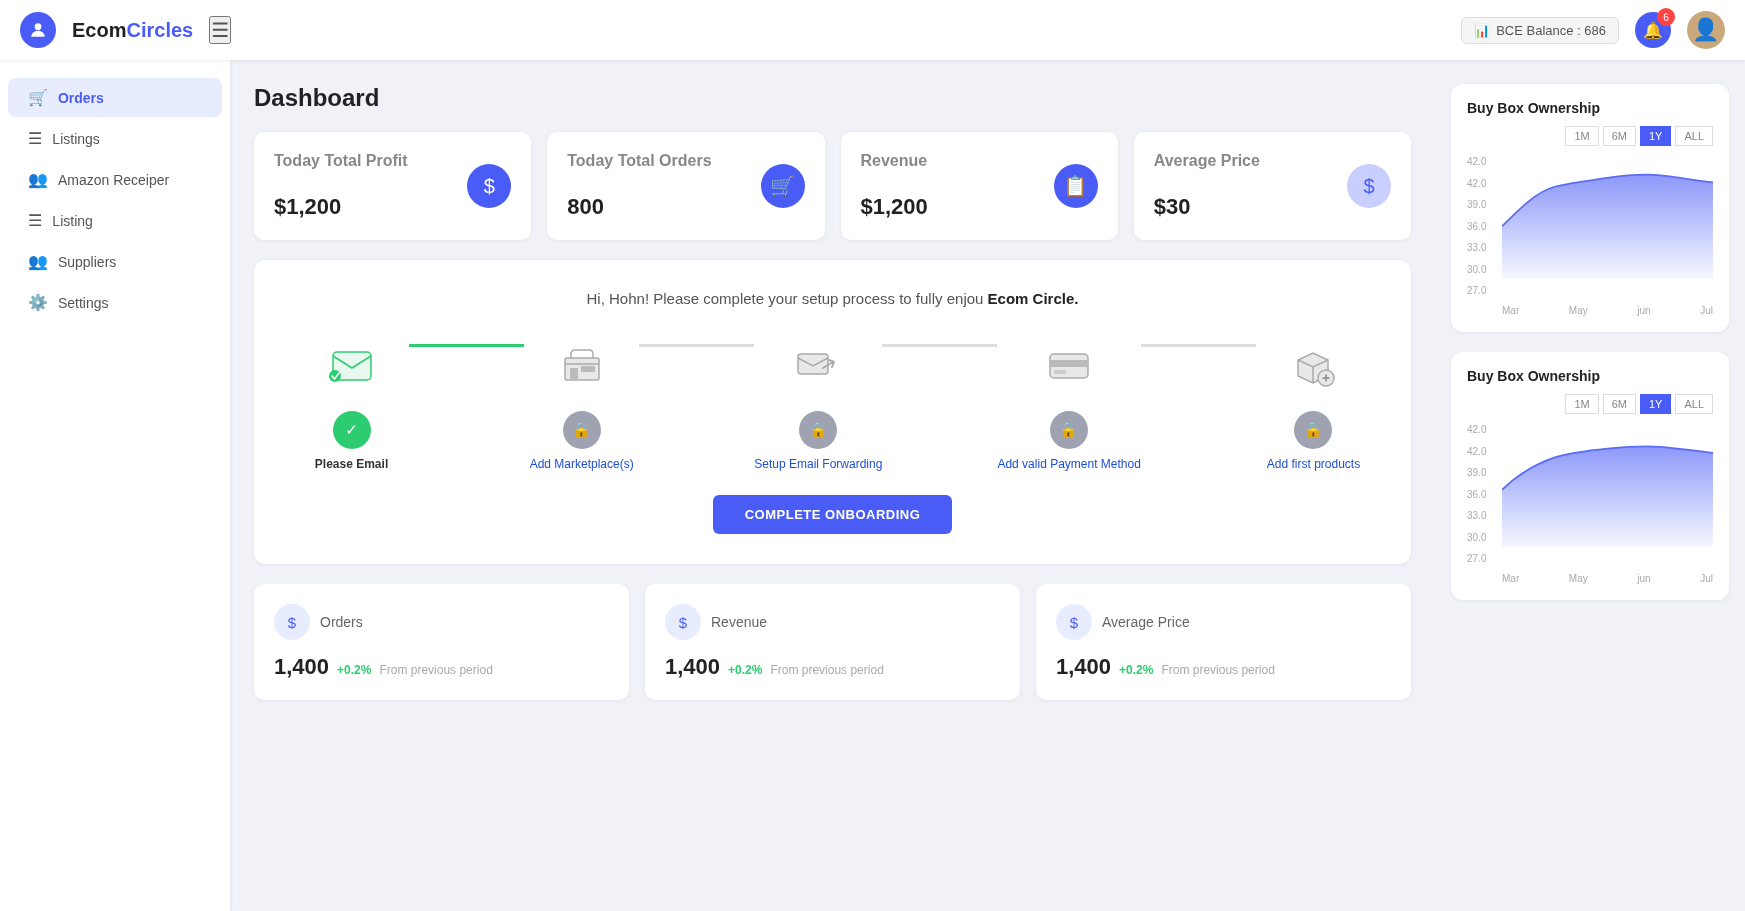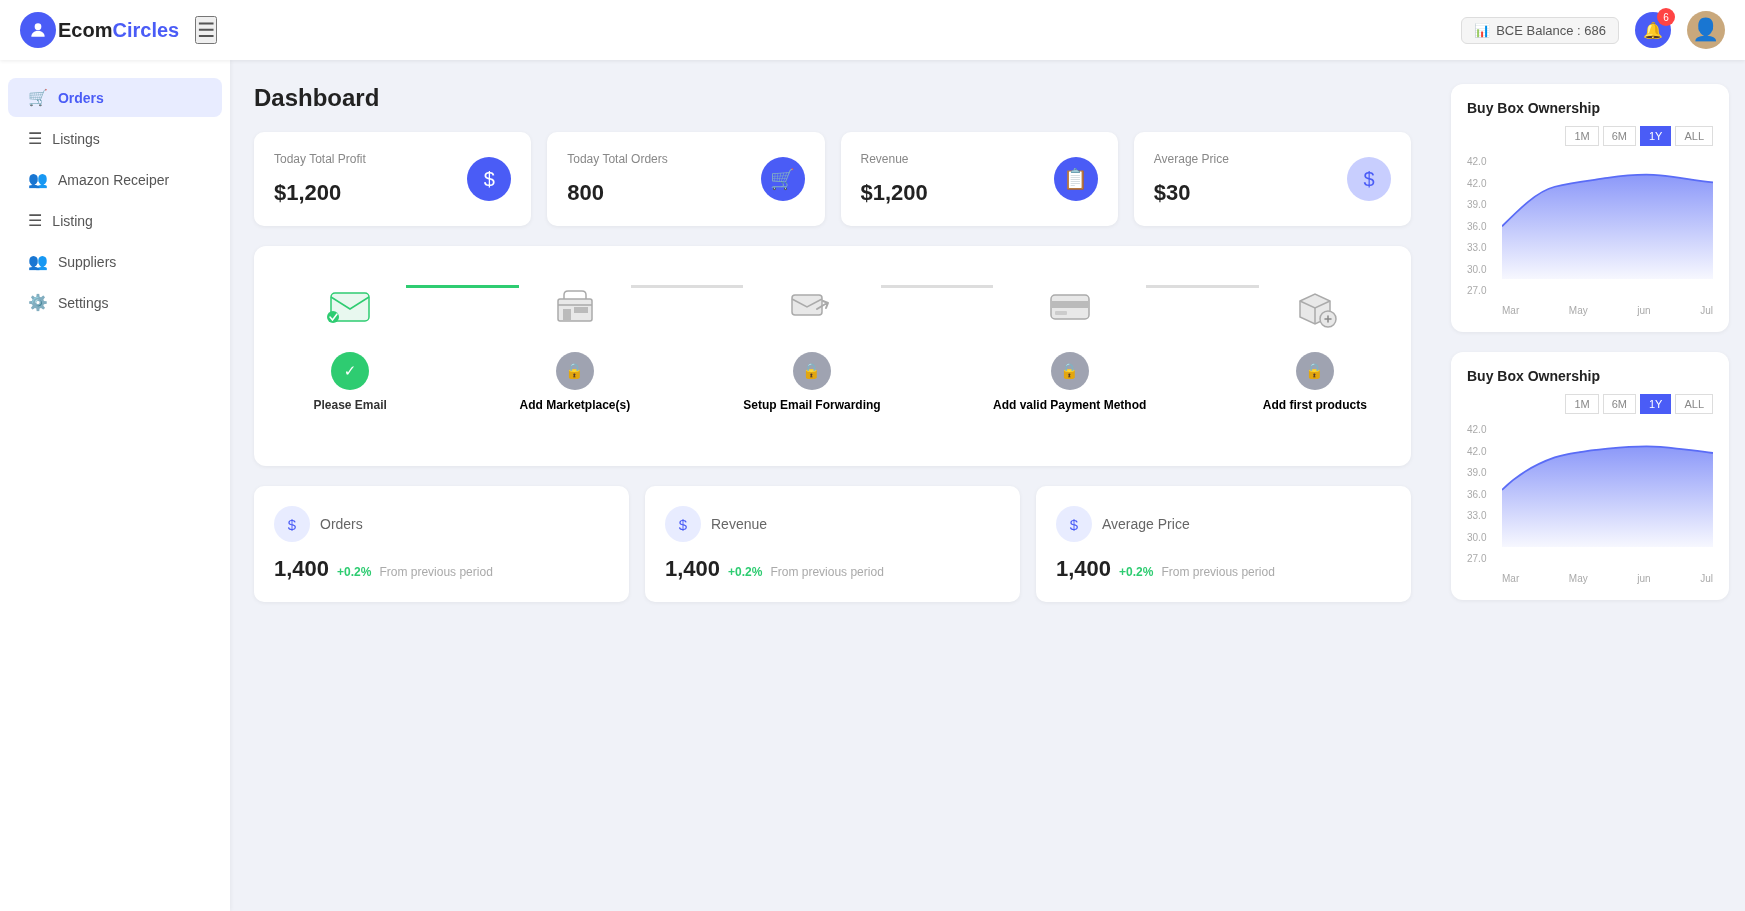--- a/index.html
+++ b/index.html
@@ -13,21 +13,21 @@
       align-items: center;
       justify-content: space-between;
       padding: 0 20px;
       box-shadow: 0 1px 4px rgba(0,0,0,0.08);
       z-index: 10;
       flex-shrink: 0;
     }
     .logo {
       display: flex;
       align-items: center;
-      gap: 2px;
+      gap: 16px;
       font-size: 20px;
       font-weight: 700;
     }
     .logo-icon {
       width: 36px;
       height: 36px;
       background: #4a5cf6;
       border-radius: 50%;
       display: flex;
       align-items: center;
@@ -153,21 +153,21 @@
       flex: 1;
       background: #fff;
       border-radius: 10px;
       padding: 20px 20px;
       display: flex;
       align-items: center;
       justify-content: space-between;
       box-shadow: 0 1px 4px rgba(0,0,0,0.06);
     }
     .stat-card-left {}
-    .stat-label { font-size: 12px; color: #888; margin-bottom: 14px; }
+    .stat-label { font-size: 16px; color: #888; margin-bottom: 24px; font-weight: bold; }
     .stat-value { font-size: 22px; font-weight: 700; color: #222; }
     .stat-icon {
       width: 44px;
       height: 44px;
       border-radius: 50%;
       background: #4a5cf6;
       display: flex;
       align-items: center;
       justify-content: center;
       color: #fff;
@@ -226,24 +226,23 @@
       color: #fff;
       font-size: 15px;
       margin-bottom: 8px;
       position: relative;
       z-index: 2;
     }
     .step-circle.done { background: #2ecc71; }
     .step-circle.locked { background: #9fa3b1; }
     .step-label {
       font-size: 12px;
-      color: #000000;
+      color: #1d4ed8;
       text-align: center;
       white-space: nowrap;
-      font-weight: bold;
     }
     .step-label.done-label { color: #333; font-weight: 600; }
 
     .step-connector {
       flex: 1;
       height: 3px;
       background: #ddd;
       align-self: center;
       margin-bottom: 58px;
       position: relative;
@@ -460,20 +459,23 @@
       <div class="stat-card">
         <div class="stat-card-left">
           <div class="stat-label">Average Price</div>
           <div class="stat-value">$30</div>
         </div>
         <div class="stat-icon" style="background:#c8cefe;color:#4a5cf6;font-size:20px;">$</div>
       </div>
     </div>
 
     <div class="onboarding-card">
+      <div class="onboarding-greeting">
+        <span>Hi, Hohn! Please complete your setup process to fully enjou </span><strong>Ecom Circle.</strong>
+      </div>
 
       <div class="steps-container">
 
         <div class="step">
           <div class="step-icon-area active-step">
             <svg width="50" height="50" viewBox="0 0 50 50">
               <rect x="6" y="12" width="38" height="28" rx="4" fill="#e8f8ef" stroke="#2ecc71" stroke-width="1.5"></rect>
               <path d="M6 16 L25 28 L44 16" stroke="#2ecc71" stroke-width="1.5" fill="none"></path>
               <circle cx="8" cy="36" r="6" fill="#2ecc71"></circle>
               <path d="M5 36 L7.5 39 L12 33" stroke="#fff" stroke-width="1.5" fill="none" stroke-linecap="round"></path>
@@ -538,20 +540,21 @@
               <circle cx="38" cy="38" r="8" fill="#e8e8e8" stroke="#aaa" stroke-width="1.5"></circle>
               <path d="M35 38 L41 38 M38 35 L38 41" stroke="#888" stroke-width="1.5" stroke-linecap="round"></path>
             </svg>
           </div>
           <div class="step-circle locked">🔒</div>
           <div class="step-label">Add first products</div>
         </div>
 
       </div>
 
+      <button class="complete-btn">COMPLETE ONBOARDING</button>
     </div>
 
     <div class="bottom-stats-row">
       <div class="bottom-stat-card">
         <div class="bottom-stat-header">
           <div class="bottom-stat-icon">$</div>
           <span class="bottom-stat-name">Orders</span>
         </div>
         <div class="bottom-stat-values">
           <span class="bottom-stat-number">1,400</span>

